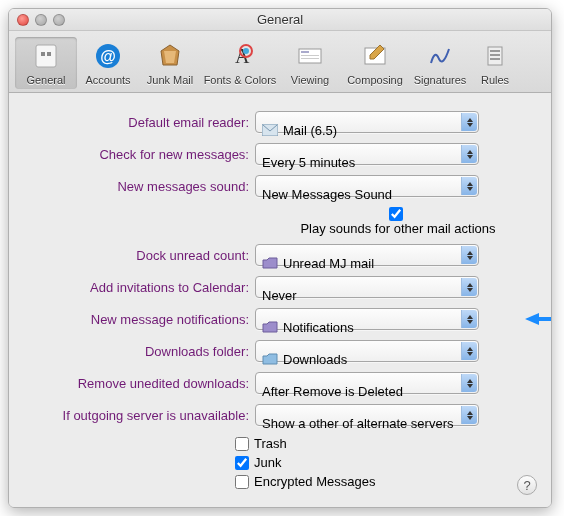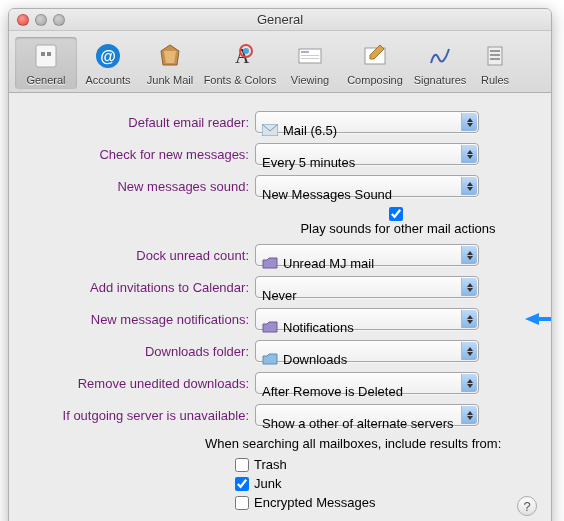--- a/index.html
+++ b/index.html
@@ -246,21 +246,20 @@
     <div class="row">
       <div class="lab">If outgoing server is unavailable:</div>
       <div class="ctrl">
         <div class="popup">
           <span>Show a other of alternate servers</span>
           <span class="arrows"></span>
         </div>
       </div>
     </div>
 
-    <div class="sub">When searching all mailboxes, include results from:</div>
     <div class="subchecks">
       <div class="checkbox-row">
         <input type="checkbox" style="">
         <span>Trash</span>
       </div>
       <div class="checkbox-row">
         <input type="checkbox" checked="" style="">
         <span>Junk</span>
       </div>
       <div class="checkbox-row">

